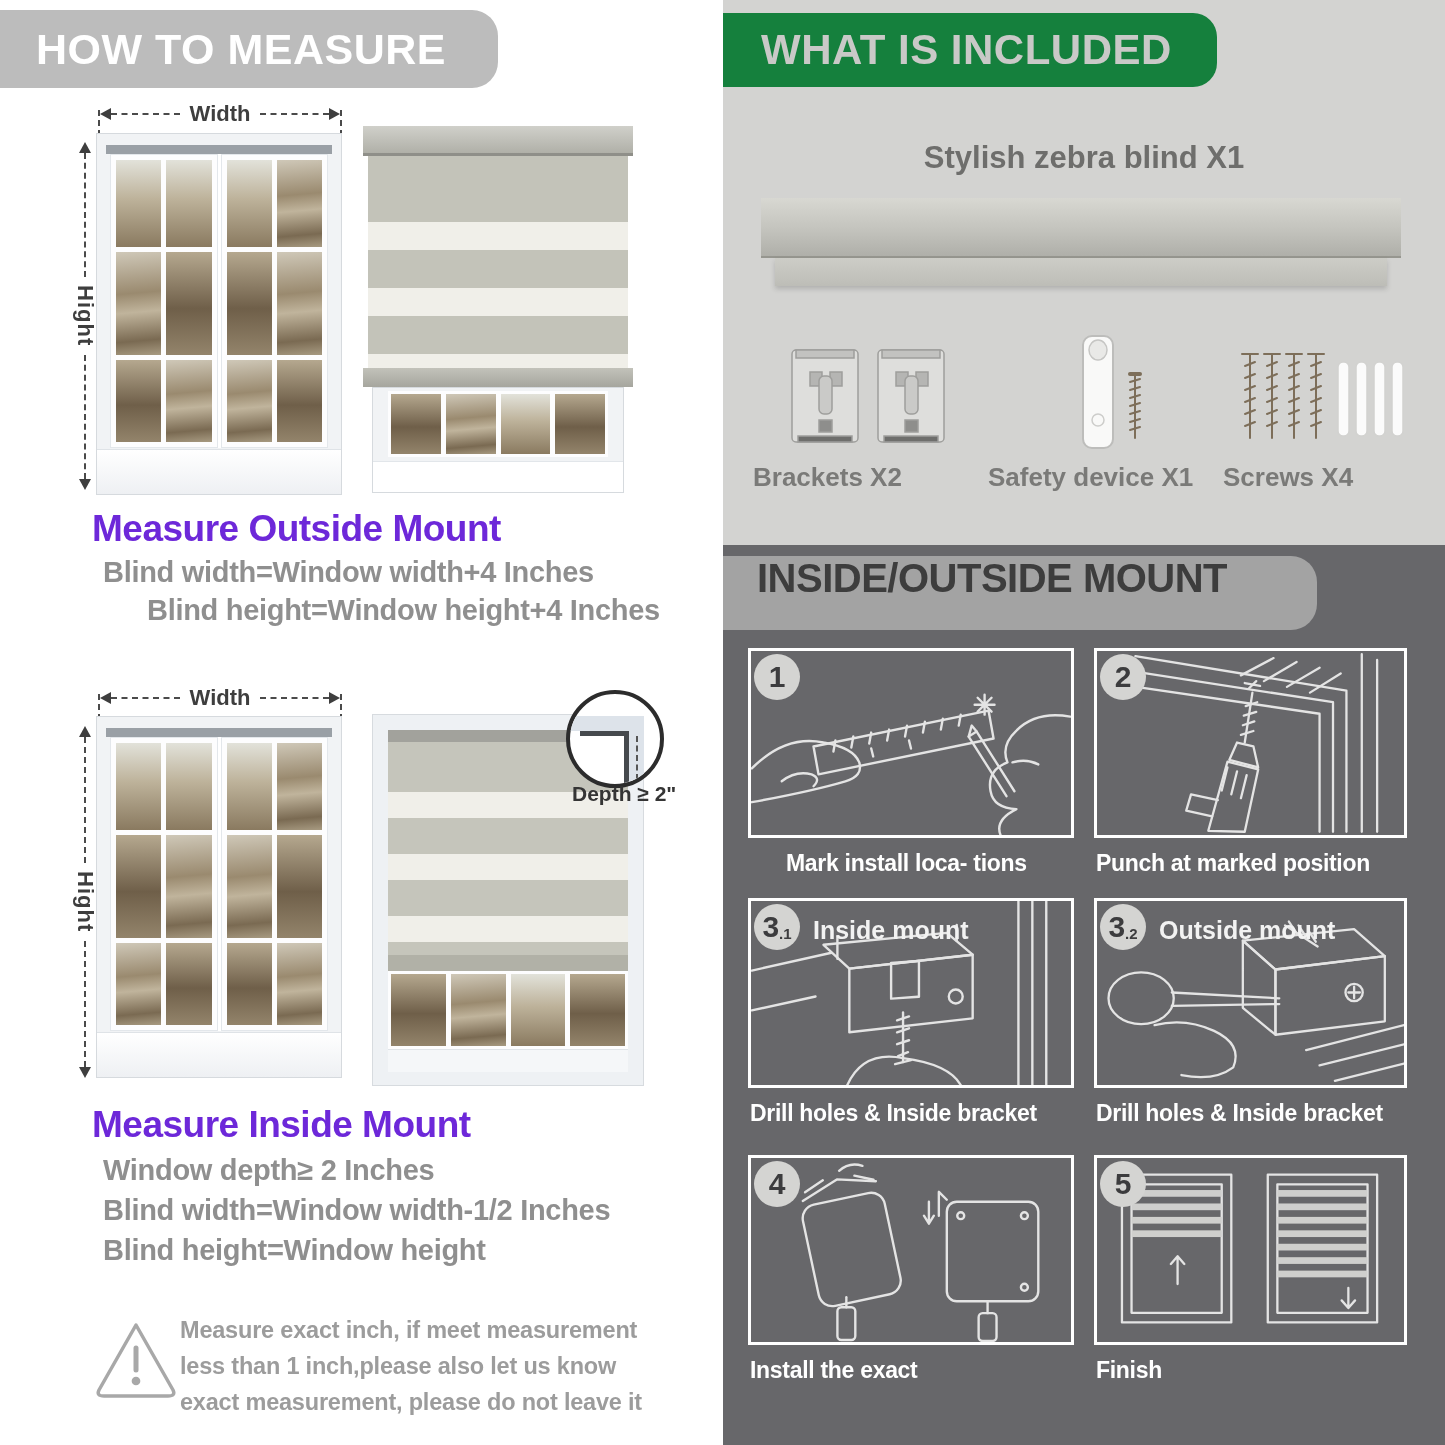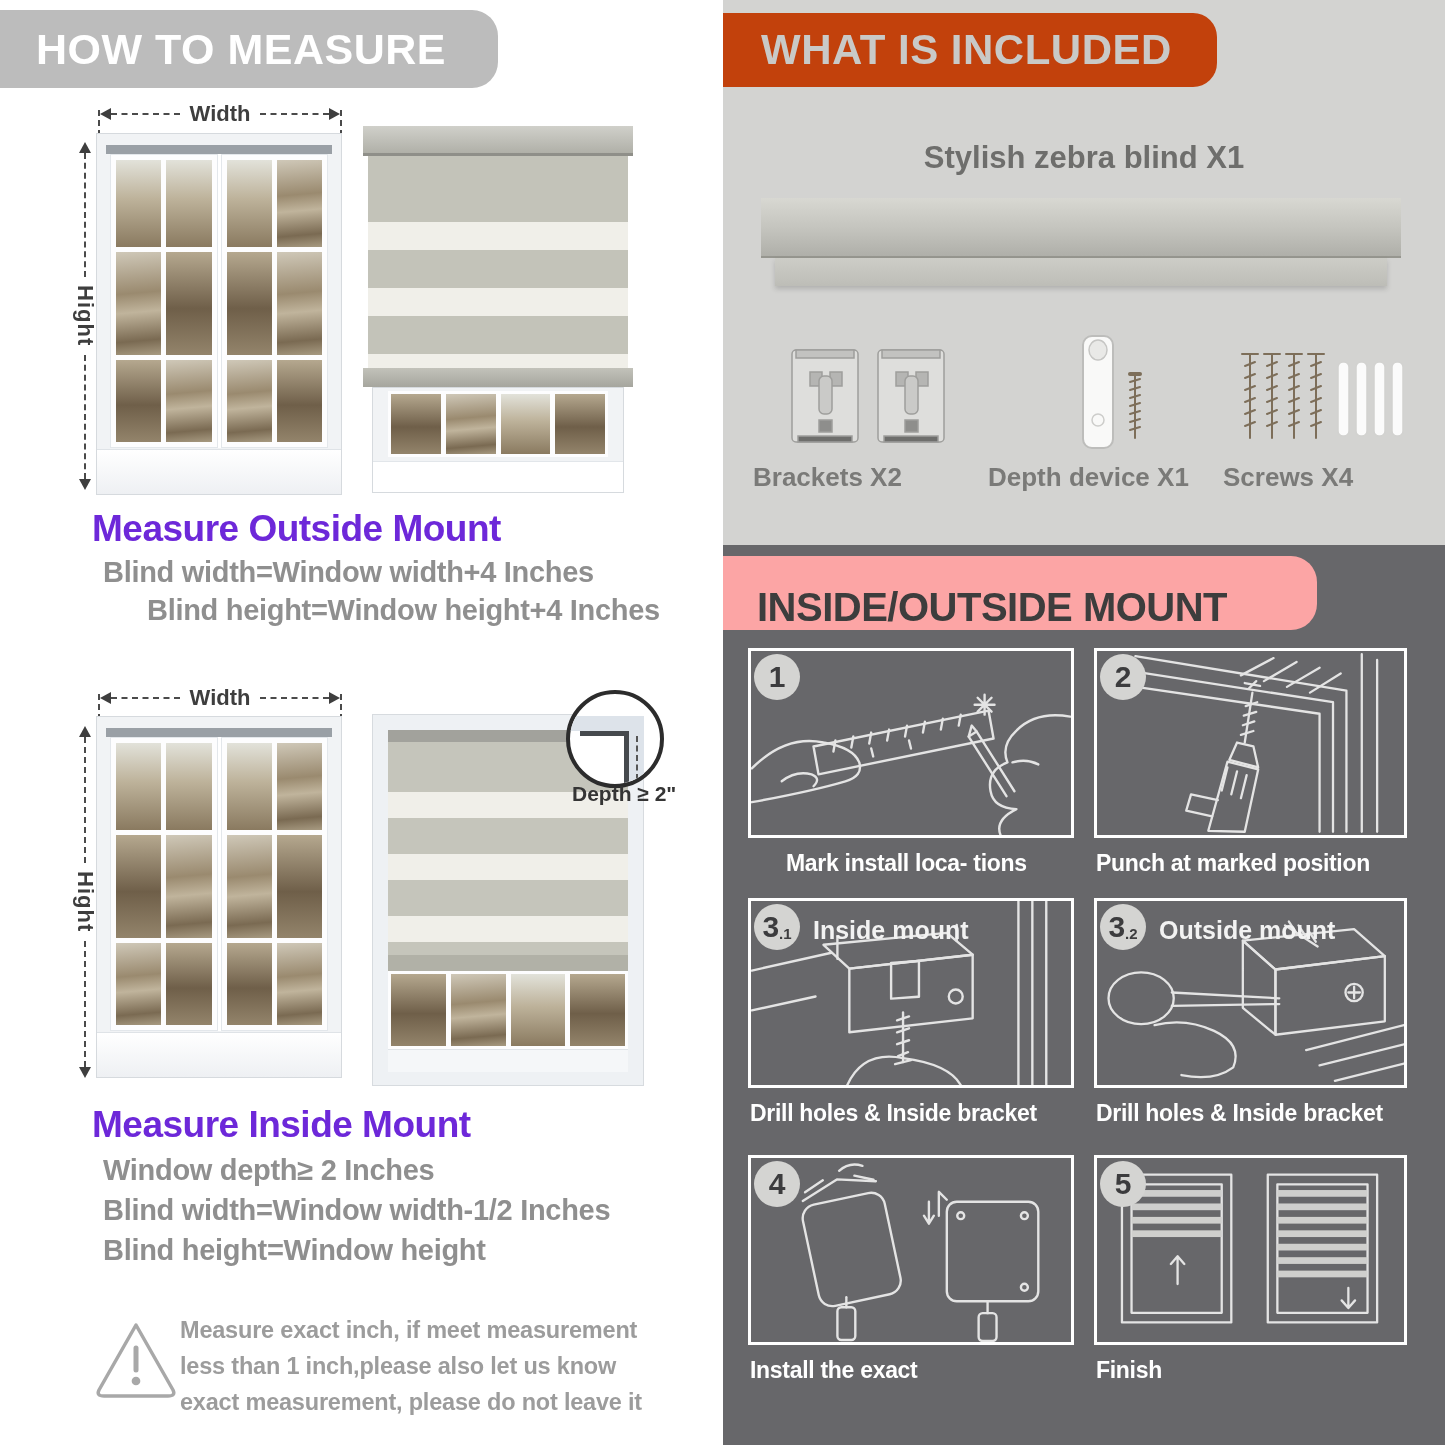--- a/index.html
+++ b/index.html
@@ -80,36 +80,36 @@
   .m-title { position:absolute; left:92px; font-size:37px; color:#6d28d9; letter-spacing:-.5px; white-space:nowrap; }
   .m-line  { position:absolute; left:103px; font-size:29px; color:#8f8f8f; letter-spacing:-.3px; white-space:nowrap; }
 
   .warn-icon { position:absolute; left:92px; top:1318px; width:88px; height:82px; }
   .warn-text { position:absolute; left:180px; top:1312px; width:478px; font-size:23.5px;
     line-height:36px; color:#9c9c9c; letter-spacing:-.2px; }
 
   
   .right-col { position:absolute; left:723px; top:0; width:722px; height:1445px; }
   .included-panel { position:absolute; left:0; top:0; width:722px; height:545px; background:#d3d3d1; }
-  .included-header { position:absolute; left:0; top:13px; width:494px; height:74px; background:#c2410c;
+  .included-header { position:absolute; left:0; top:13px; width:494px; height:74px; background:#15803d;
     border-radius:0 24px 24px 0; display:flex; align-items:center; padding-left:38px; box-sizing:border-box; }
   .included-header span { font-size:42px; color:#c9c9c7; letter-spacing:.5px; }
   .product-title { position:absolute; left:0; top:140px; width:722px; text-align:center;
     font-size:31px; color:#6e6e6c; }
   .headrail-bar { position:absolute; left:38px; top:198px; width:640px; height:58px;
     background:linear-gradient(180deg,#d8d8d2 0%,#c3c3bd 55%,#afafa9 100%); box-shadow:0 2px 0 #96968f; }
   .headrail-lip { position:absolute; left:52px; top:258px; width:612px; height:28px;
     background:linear-gradient(180deg,#cdcdc7,#bdbdb7); box-shadow:0 3px 5px rgba(0,0,0,.16); }
   .item { position:absolute; top:332px; }
   .item-graphic { height:118px; display:flex; align-items:flex-end; justify-content:center; }
   .item-label { margin-top:12px; font-size:26px; color:#7a7a78; white-space:nowrap; }
 
   .mount-panel { position:absolute; left:0; top:545px; width:722px; height:900px; background:#67676a; }
-  .mount-header { position:absolute; left:0; top:11px; width:594px; height:74px; background:#fca5a5;
-    border-radius:0 26px 26px 0; display:flex; align-items:flex-end; padding-left:34px; box-sizing:border-box; }
+  .mount-header { position:absolute; left:0; top:11px; width:594px; height:74px; background:#a3a3a3;
+    border-radius:0 26px 26px 0; display:flex; align-items:flex-start; padding-left:34px; box-sizing:border-box; }
   .mount-header span { font-size:40px; color:#3d3d3d; letter-spacing:-.5px; }
 
   .step-box { position:absolute; border:3px solid #ffffff; box-sizing:border-box; overflow:hidden; }
   .badge { position:absolute; left:3px; top:3px; width:46px; height:46px; border-radius:50%;
     background:#d4d4d2; color:#3c3c3e; display:flex; align-items:center; justify-content:center; z-index:2; }
   .badge .num { font-size:30px; }
   .badge .sub { font-size:15px; margin-top:12px; }
   .step-label { position:absolute; left:62px; top:15px; font-size:25px; color:#f2f2f2; z-index:2; white-space:nowrap; }
   .step-caption { position:absolute; font-size:23px; color:#ffffff; letter-spacing:-.3px; white-space:nowrap; }
   .step-art { position:absolute; left:0; top:0; width:100%; height:100%; }
@@ -307,21 +307,21 @@
             <rect x="30" y="2" width="30" height="112" rx="9" fill="rgba(255,255,255,0.85)" stroke="#bdbdbb" stroke-width="2"></rect>
             <ellipse cx="45" cy="16" rx="9" ry="10" fill="#e9e9e7" stroke="#c6c6c4" stroke-width="1.5"></ellipse>
             <circle cx="45" cy="86" r="6" fill="none" stroke="#cdcdcb" stroke-width="1.5"></circle>
             <g stroke="#7d6e59" stroke-width="2" stroke-linecap="round">
               <path d="M82,42 L82,104"></path>
               <path d="M77,48 L87,45 M77,56 L87,53 M77,64 L87,61 M77,72 L87,69 M77,80 L87,77 M77,88 L87,85 M77,96 L87,93"></path>
               <path d="M77,40 L87,40" stroke-width="4"></path>
             </g>
           </svg>
         </div>
-        <div class="item-label">Depth device X1</div>
+        <div class="item-label">Safety device X1</div>
       </div>
 
       <div class="item" style="left:500px; width:200px;">
         <div class="item-graphic">
           <svg width="170" height="110" viewBox="0 0 170 110">
             <g stroke="#7d6e59" stroke-width="2" stroke-linecap="round">
               <path d="M12,14 L12,98 M4,14 L20,14"></path>
               <path d="M7,26 L17,22 M7,38 L17,34 M7,50 L17,46 M7,62 L17,58 M7,74 L17,70 M7,86 L17,82"></path>
               <path d="M34,14 L34,98 M26,14 L42,14"></path>
               <path d="M29,26 L39,22 M29,38 L39,34 M29,50 L39,46 M29,62 L39,58 M29,74 L39,70 M29,86 L39,82"></path>

